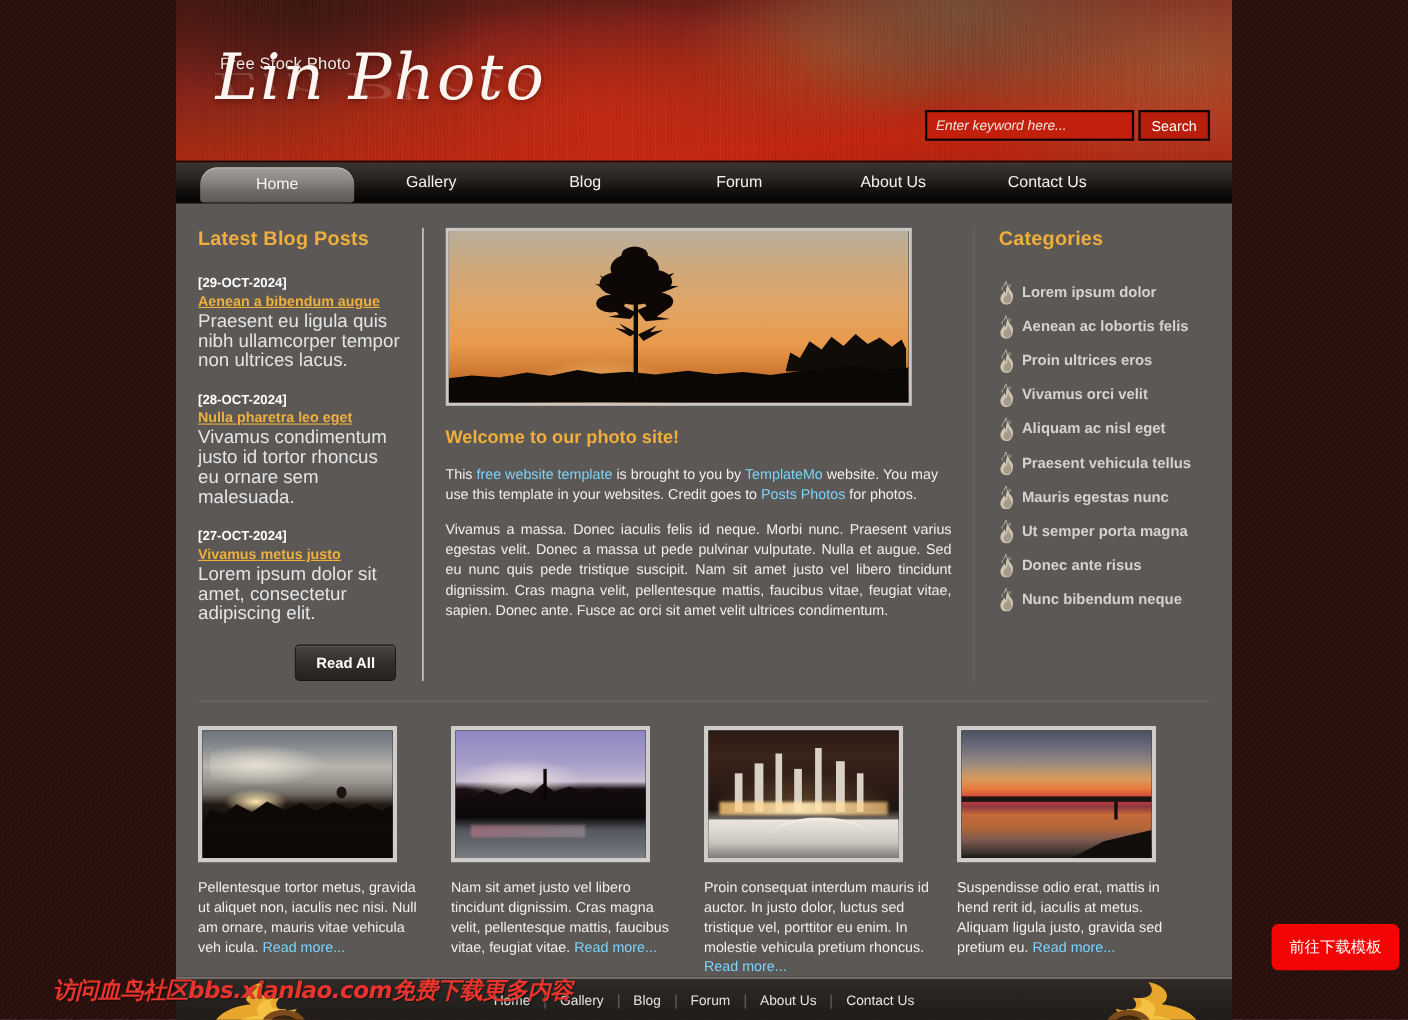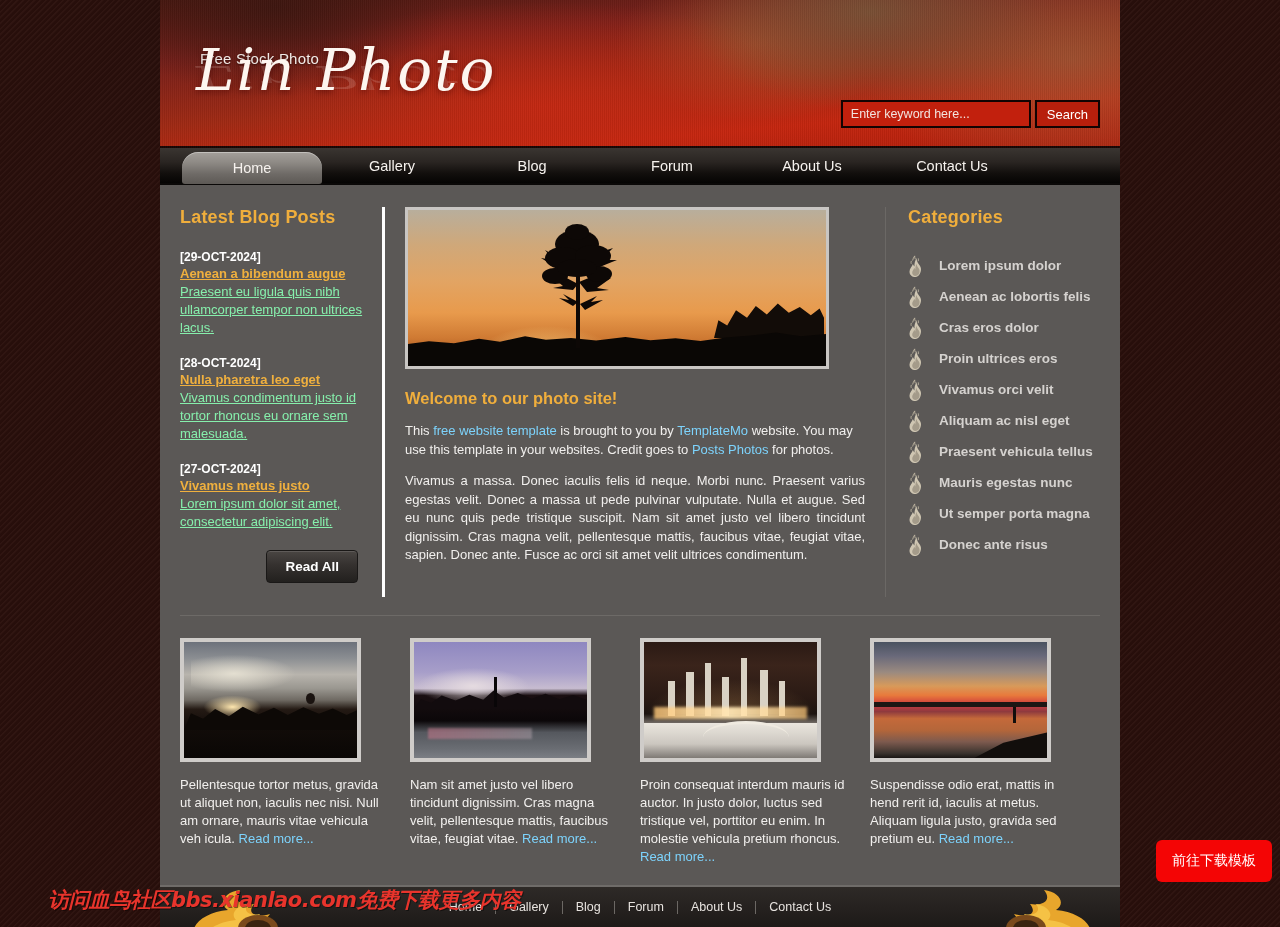--- a/index.html
+++ b/index.html
@@ -103,20 +103,21 @@
   .search-input {
     width: 190px;
     height: 28px;
     background: #c2200d;
     border: 2px solid #120302;
     color: #ffffff;
     font-size: 12.5px;
     font-family: "Liberation Sans", sans-serif;
     padding: 0 8px;
     outline: none;
+    font-style: italic;
   }
   .search-input::placeholder { color: #f2e3de; opacity: 1; }
   .search-btn {
     height: 28px;
     padding: 0 10px;
     background: #b71f0c;
     border: 2px solid #120302;
     color: #ffffff;
     font-size: 13px;
     font-family: "Liberation Sans", sans-serif;
@@ -168,21 +169,21 @@
   .top-region {
     display: flex;
     padding: 22px 20px 0 20px;
   }
 
   
   .col-left {
     width: 205px;
     flex: 0 0 205px;
     padding-right: 18px;
-    border-right: 3px solid #ffffff;
+    border-right: 1px solid #ffffff;
     min-height: 390px;
   }
   .heading {
     color: #f0ae3c;
     font-size: 18px;
     font-weight: bold;
     margin-bottom: 22px;
     letter-spacing: 0.2px;
   }
   .post { margin-bottom: 19px; }
@@ -195,24 +196,23 @@
   .post-title {
     display: block;
     color: #f0b03e;
     font-size: 13px;
     font-weight: bold;
     text-decoration: underline;
     margin-bottom: 2px;
     cursor: pointer;
   }
   .post-text {
-    color: #86efac;
-    font-size: 13px;
+    color: #e5e5e5;
+    font-size: 17px;
     line-height: 18px;
-    text-decoration: underline;
   }
   .readall-wrap { text-align: right; padding-right: 6px; margin-top: 18px; text-decoration: underline; }
   .readall-btn {
     display: inline-block;
     background: linear-gradient(180deg, #4a4643 0%, #35312f 45%, #22201e 100%);
     border: 1px solid #1a1817;
     border-radius: 4px;
     color: #ffffff;
     font-size: 13.5px;
     font-weight: bold;
@@ -282,21 +282,21 @@
     width: 215px;
     flex: 0 0 215px;
     padding-left: 22px;
     border-left: 1px solid #6b6865;
     min-height: 390px;
   }
   .cat-list { list-style: none; }
   .cat-item {
     display: flex;
     align-items: center;
-    gap: 16px;
+    gap: 6px;
     height: 31px;
     cursor: pointer;
   }
   .flame-icon {
     width: 15px; height: 23px;
     flex: 0 0 15px;
     display: block;
   }
   .cat-label {
     color: #d5d2cf;
@@ -556,28 +556,20 @@
               <path d="M4.6 6.5c.3-1.6 1.1-3.2 2.1-4.6-.1 1.5.2 2.5.7 3.4M10.3 4.4c.3 1 .1 2-.2 2.8M3.2 9.8c-.3-1 -.2-2 .1-2.9" stroke="#beb5a2" stroke-width="0.9" fill="none"></path>
             </svg>
             <span class="cat-label">Aenean ac lobortis felis</span>
           </li>
           <li class="cat-item">
             <svg class="flame-icon" viewBox="0 0 15 23">
               <path d="M7.5 23c-3.6 0-6-2.2-6-5.3 0-3.2 2.4-4.9 3.4-7.7.4 1.2 1 2 1.6 2.6-.3-3 .6-6.3 2.2-8.6-.2 2.4.6 4 1.6 5.4 1.1 1.6 2.7 3 2.7 5.7 0 4.2-2.3 7.9-5.5 7.9z" fill="#cfc6b2"></path>
               <path d="M7.5 22c-2 0-3.3-1.4-3.3-3.3 0-2 1.5-3.1 2.1-5 .3.8.7 1.3 1.1 1.7-.2-2 .4-4.2 1.4-5.7-.1 1.6.4 2.6 1.1 3.6.7 1 1.7 1.9 1.7 3.7 0 2.8-1.5 5-4.1 5z" fill="#a49b8a"></path>
               <path d="M4.6 6.5c.3-1.6 1.1-3.2 2.1-4.6-.1 1.5.2 2.5.7 3.4M10.3 4.4c.3 1 .1 2-.2 2.8M3.2 9.8c-.3-1 -.2-2 .1-2.9" stroke="#beb5a2" stroke-width="0.9" fill="none"></path>
             </svg>
-            <span class="cat-label">Cras eros dolor</span>
-          </li>
-          <li class="cat-item">
-            <svg class="flame-icon" viewBox="0 0 15 23">
-              <path d="M7.5 23c-3.6 0-6-2.2-6-5.3 0-3.2 2.4-4.9 3.4-7.7.4 1.2 1 2 1.6 2.6-.3-3 .6-6.3 2.2-8.6-.2 2.4.6 4 1.6 5.4 1.1 1.6 2.7 3 2.7 5.7 0 4.2-2.3 7.9-5.5 7.9z" fill="#cfc6b2"></path>
-              <path d="M7.5 22c-2 0-3.3-1.4-3.3-3.3 0-2 1.5-3.1 2.1-5 .3.8.7 1.3 1.1 1.7-.2-2 .4-4.2 1.4-5.7-.1 1.6.4 2.6 1.1 3.6.7 1 1.7 1.9 1.7 3.7 0 2.8-1.5 5-4.1 5z" fill="#a49b8a"></path>
-              <path d="M4.6 6.5c.3-1.6 1.1-3.2 2.1-4.6-.1 1.5.2 2.5.7 3.4M10.3 4.4c.3 1 .1 2-.2 2.8M3.2 9.8c-.3-1 -.2-2 .1-2.9" stroke="#beb5a2" stroke-width="0.9" fill="none"></path>
-            </svg>
             <span class="cat-label">Proin ultrices eros</span>
           </li>
           <li class="cat-item">
             <svg class="flame-icon" viewBox="0 0 15 23">
               <path d="M7.5 23c-3.6 0-6-2.2-6-5.3 0-3.2 2.4-4.9 3.4-7.7.4 1.2 1 2 1.6 2.6-.3-3 .6-6.3 2.2-8.6-.2 2.4.6 4 1.6 5.4 1.1 1.6 2.7 3 2.7 5.7 0 4.2-2.3 7.9-5.5 7.9z" fill="#cfc6b2"></path>
               <path d="M7.5 22c-2 0-3.3-1.4-3.3-3.3 0-2 1.5-3.1 2.1-5 .3.8.7 1.3 1.1 1.7-.2-2 .4-4.2 1.4-5.7-.1 1.6.4 2.6 1.1 3.6.7 1 1.7 1.9 1.7 3.7 0 2.8-1.5 5-4.1 5z" fill="#a49b8a"></path>
               <path d="M4.6 6.5c.3-1.6 1.1-3.2 2.1-4.6-.1 1.5.2 2.5.7 3.4M10.3 4.4c.3 1 .1 2-.2 2.8M3.2 9.8c-.3-1 -.2-2 .1-2.9" stroke="#beb5a2" stroke-width="0.9" fill="none"></path>
             </svg>
             <span class="cat-label">Vivamus orci velit</span>
           </li>
@@ -613,20 +605,28 @@
             </svg>
             <span class="cat-label">Ut semper porta magna</span>
           </li>
           <li class="cat-item">
             <svg class="flame-icon" viewBox="0 0 15 23">
               <path d="M7.5 23c-3.6 0-6-2.2-6-5.3 0-3.2 2.4-4.9 3.4-7.7.4 1.2 1 2 1.6 2.6-.3-3 .6-6.3 2.2-8.6-.2 2.4.6 4 1.6 5.4 1.1 1.6 2.7 3 2.7 5.7 0 4.2-2.3 7.9-5.5 7.9z" fill="#cfc6b2"></path>
               <path d="M7.5 22c-2 0-3.3-1.4-3.3-3.3 0-2 1.5-3.1 2.1-5 .3.8.7 1.3 1.1 1.7-.2-2 .4-4.2 1.4-5.7-.1 1.6.4 2.6 1.1 3.6.7 1 1.7 1.9 1.7 3.7 0 2.8-1.5 5-4.1 5z" fill="#a49b8a"></path>
               <path d="M4.6 6.5c.3-1.6 1.1-3.2 2.1-4.6-.1 1.5.2 2.5.7 3.4M10.3 4.4c.3 1 .1 2-.2 2.8M3.2 9.8c-.3-1 -.2-2 .1-2.9" stroke="#beb5a2" stroke-width="0.9" fill="none"></path>
             </svg>
             <span class="cat-label">Donec ante risus</span>
+          </li>
+          <li class="cat-item">
+            <svg class="flame-icon" viewBox="0 0 15 23">
+              <path d="M7.5 23c-3.6 0-6-2.2-6-5.3 0-3.2 2.4-4.9 3.4-7.7.4 1.2 1 2 1.6 2.6-.3-3 .6-6.3 2.2-8.6-.2 2.4.6 4 1.6 5.4 1.1 1.6 2.7 3 2.7 5.7 0 4.2-2.3 7.9-5.5 7.9z" fill="#cfc6b2"></path>
+              <path d="M7.5 22c-2 0-3.3-1.4-3.3-3.3 0-2 1.5-3.1 2.1-5 .3.8.7 1.3 1.1 1.7-.2-2 .4-4.2 1.4-5.7-.1 1.6.4 2.6 1.1 3.6.7 1 1.7 1.9 1.7 3.7 0 2.8-1.5 5-4.1 5z" fill="#a49b8a"></path>
+              <path d="M4.6 6.5c.3-1.6 1.1-3.2 2.1-4.6-.1 1.5.2 2.5.7 3.4M10.3 4.4c.3 1 .1 2-.2 2.8M3.2 9.8c-.3-1 -.2-2 .1-2.9" stroke="#beb5a2" stroke-width="0.9" fill="none"></path>
+            </svg>
+            <span class="cat-label">Nunc bibendum neque</span>
           </li>
         </ul>
       </div>
     </div>
 
     <div class="divider"></div>
 
     <div class="gallery-row">
 
       <div class="gal-cell">

